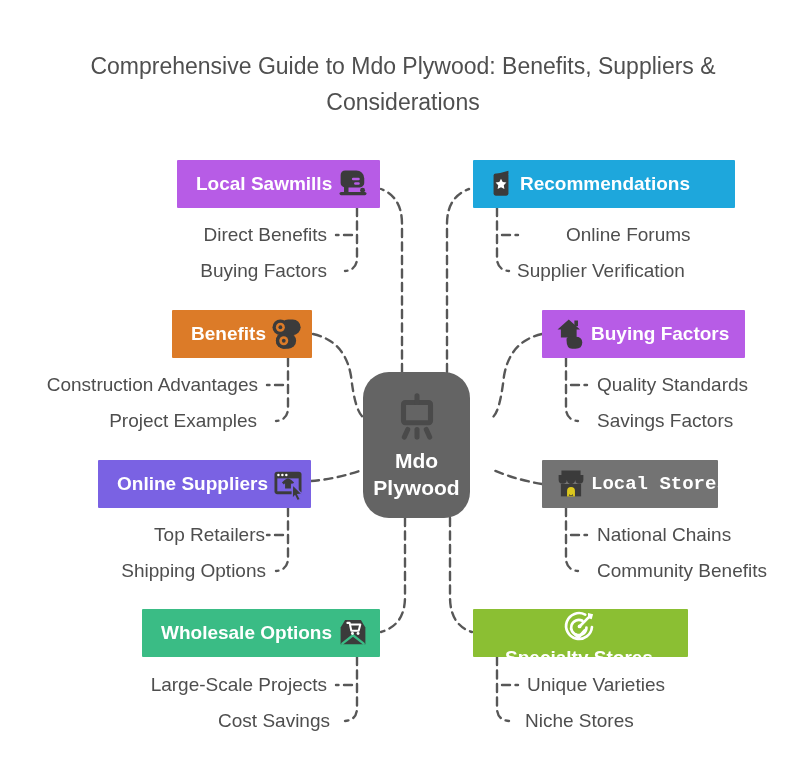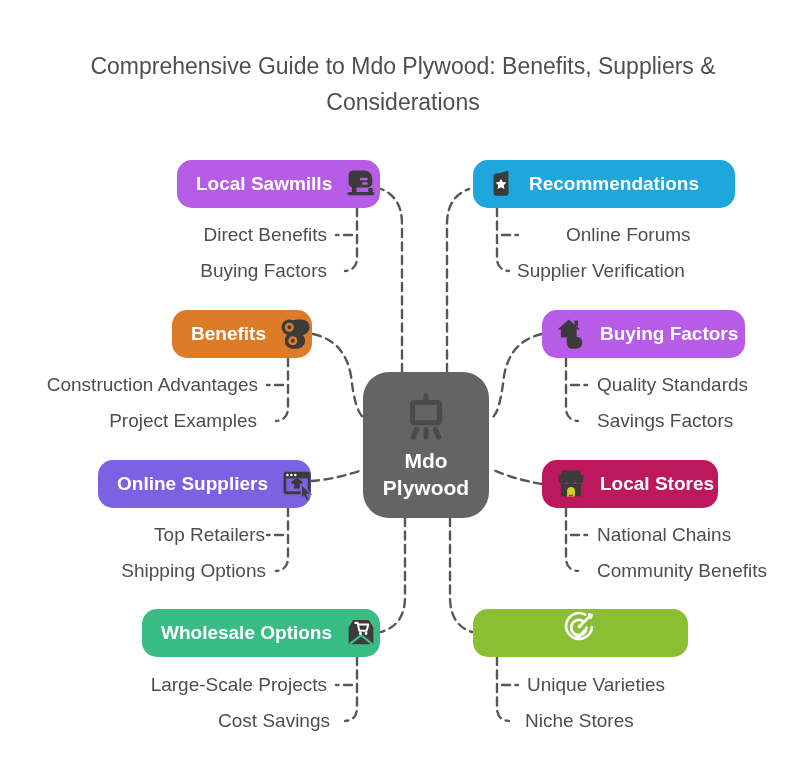--- a/index.html
+++ b/index.html
@@ -5,38 +5,38 @@
   html,body{margin:0;padding:0;}
   body{
     width:806px;height:782px;position:relative;background:#ffffff;
     font-family:"Liberation Sans", sans-serif;overflow:hidden;
   }
   .title{
     position:absolute;top:48px;left:53px;width:700px;text-align:center;
     font-size:23px;line-height:36px;color:#4f4f4f;font-weight:400;
   }
   .node{
-    position:absolute;height:48px;border-radius:15px;display:flex;
+    position:absolute;height:48px;border-radius:1px;display:flex;
     align-items:center;box-sizing:border-box;color:#ffffff;font-weight:bold;
-    font-size:19px;gap:11px;
+    font-size:19px;gap:2px;
   }
   .node .lbl{white-space:nowrap;}
   .node.icon-right{justify-content:space-between;padding:0 9px 0 19px;}
   .node.icon-left{justify-content:flex-start;padding:0 14px 0 11px;}
   .node svg{display:block;flex:0 0 auto;}
   #n-local-sawmills{left:177px;top:160px;width:203px;}
   #n-recommendations{left:473px;top:160px;width:262px;}
   #n-benefits{left:172px;top:310px;width:140px;}
   #n-buying-factors{left:542px;top:310px;width:203px;}
   #n-online-suppliers{left:98px;top:460px;width:213px;}
   #n-local-stores{left:542px;top:460px;width:176px;}
   #n-wholesale-options{left:142px;top:609px;width:238px;}
   #n-specialty-stores{left:473px;top:609px;width:215px;}
   .center-node{
-    position:absolute;left:363px;top:372px;width:126px;height:146px;
+    position:absolute;left:363px;top:372px;width:107px;height:146px;
     border-radius:26px;display:flex;flex-direction:column;align-items:center;
     justify-content:center;gap:4px;color:#ffffff;font-weight:bold;font-size:21px;
     text-align:center;line-height:27px;
   }
   .sub{
     position:absolute;font-size:19px;color:#4e4e4e;white-space:nowrap;
     line-height:22px;
   }
   .sub.r{text-align:right;}
   #s-direct-benefits{right:479px;top:224px;}
@@ -169,21 +169,21 @@
     <rect x="4" y="5" width="24" height="20" rx="2.5" fill="#3b3b3b"></rect>
     <circle cx="7.5" cy="8" r="1.1" fill="#ffffff"></circle>
     <circle cx="11" cy="8" r="1.1" fill="#ffffff"></circle>
     <circle cx="14.5" cy="8" r="1.1" fill="#ffffff"></circle>
     <rect x="6.5" y="11" width="19" height="11.5" fill="#7a62e3"></rect>
     <path fill="#3b3b3b" d="M13,12.5 l2.2,-1.3 h1.6 l2.2,1.3 2.4,2.2 -1.7,1.7 -1.1,-1 v4.6 h-5.2 v-4.6 l-1.1,1 -1.7,-1.7 z"></path>
     <path fill="#3b3b3b" stroke="#7a62e3" stroke-width="1.2" d="M20,16.5 l8.5,8.5 -3.7,0.4 2.2,4.2 -2.8,1.4 -2.1,-4.3 -2.4,2.5 z"></path>
   </svg>
 </div>
 
-<div class="node icon-left" id="n-local-stores" style="background: #be185d;">
+<div class="node icon-left" id="n-local-stores" style="background: #737373; font-family: Liberation Mono, monospace;">
   <svg width="36" height="36" viewBox="0 0 32 32">
     <g fill="#3b3b3b">
       <rect x="7.5" y="4" width="17" height="4"></rect>
       <path d="M5,8 h22 v4.2 a3.6,3.6 0 0 1 -7.2,0 a3.7,3.7 0 0 1 -7.5,0 A3.6,3.6 0 0 1 5,12.2 z"></path>
       <path d="M7,16 h18 v11 h-18 z"></path>
     </g>
     <path d="M12.5,27 v-4.8 a3.5,3.5 0 0 1 7,0 V27 z" fill="#dcc81e"></path>
     <path d="M14.5,24.8 a1.6,1.6 0 0 0 3,0 l0.5,1.7 h-4 z" fill="#3b3b3b"></path>
   </svg>
   <span class="lbl">Local Stores</span>

